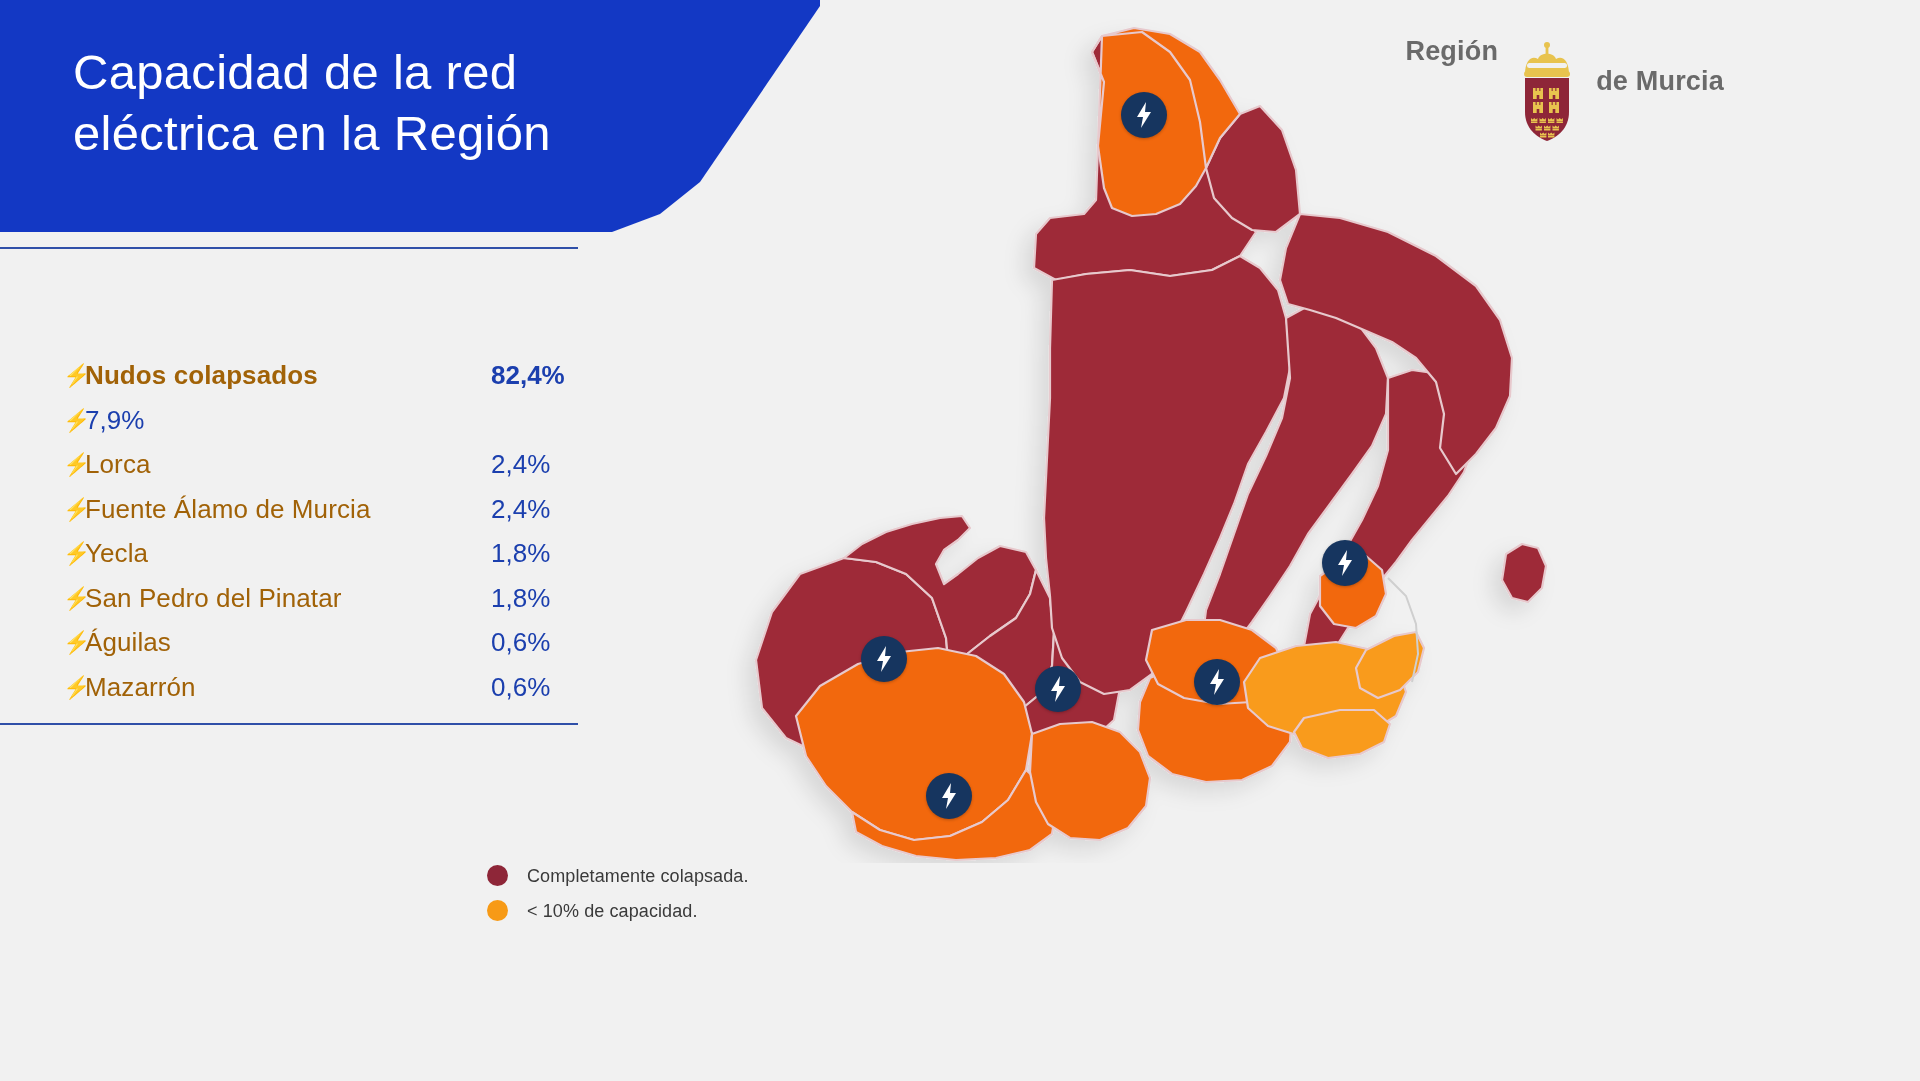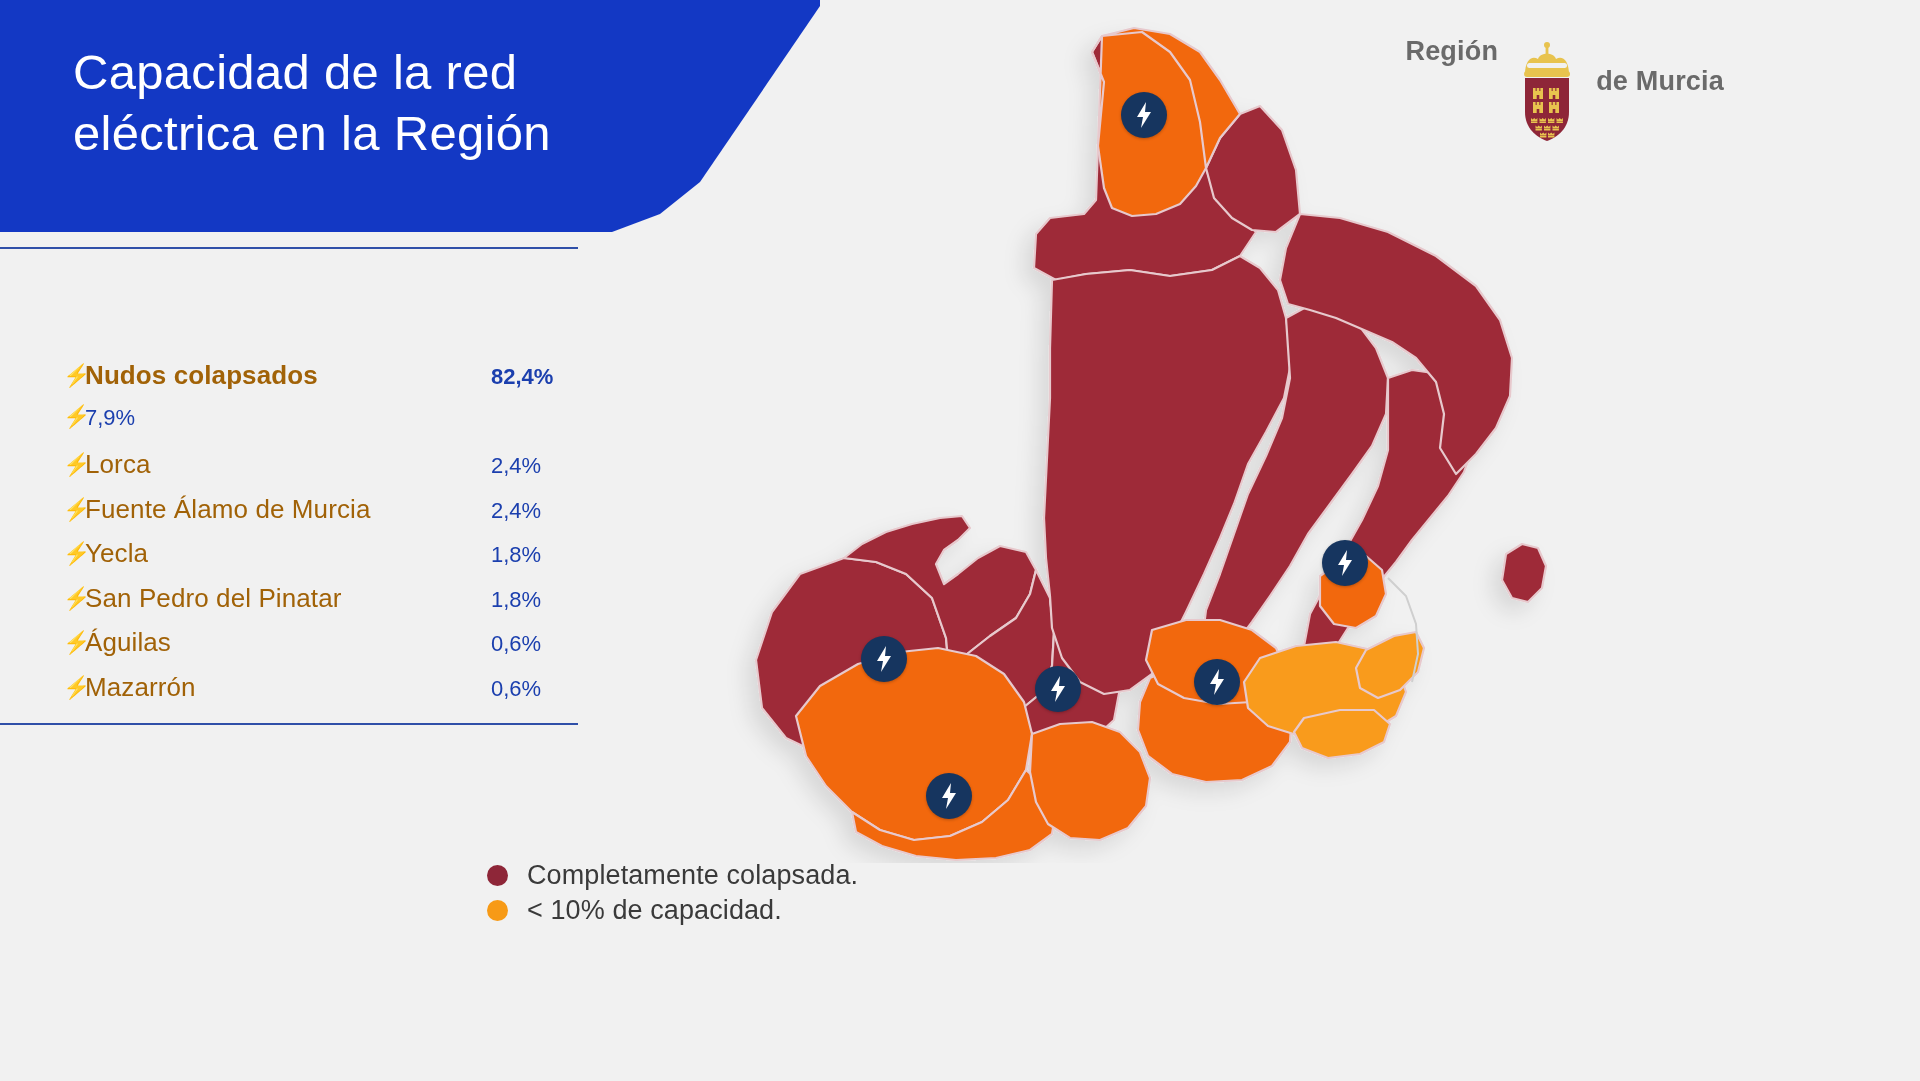--- a/index.html
+++ b/index.html
@@ -73,41 +73,41 @@
   .node-name {
     flex: 1 1 auto;
     font-size: 26px;
     line-height: 1;
     color: #a16207;
     letter-spacing: 0.1px;
   }
   .node-value {
     flex: 0 0 92px;
     text-align: left;
-    font-size: 22px;
+    font-size: 26px;
     line-height: 1;
     color: #1b3fae;
   }
   .node-row.is-highlight .node-name,
   .node-row.is-highlight .node-value { font-weight: bold; }
 
   
   .legend {
     position: absolute; left: 487px; top: 858px;
   }
   .legend-row {
     display: flex; align-items: center;
     height: 35px;
   }
   .legend-dot {
     width: 21px; height: 21px; border-radius: 50%;
     flex: 0 0 21px; margin-right: 19px;
   }
   .legend-label {
-    font-size: 27px;
+    font-size: 18px;
     color: #3a3a3a;
     line-height: 1;
     letter-spacing: 0.1px;
   }
 
   
   .map-wrap {
     position: absolute; left: 700px; top: 18px;
     width: 1190px; height: 845px;
   }

